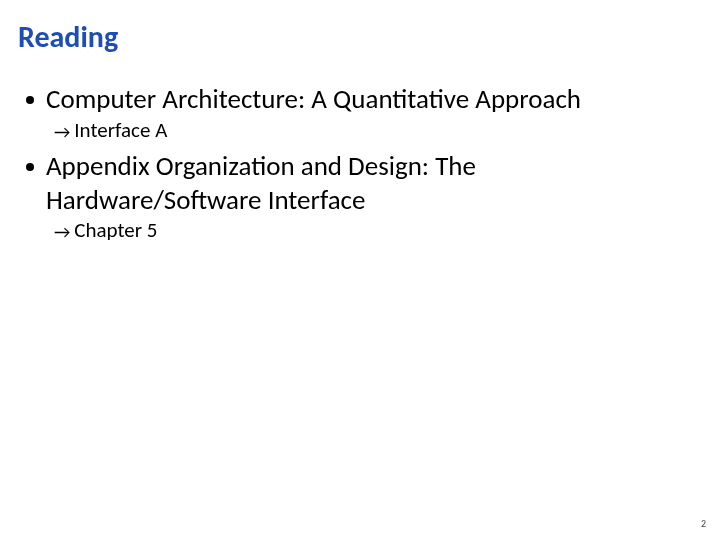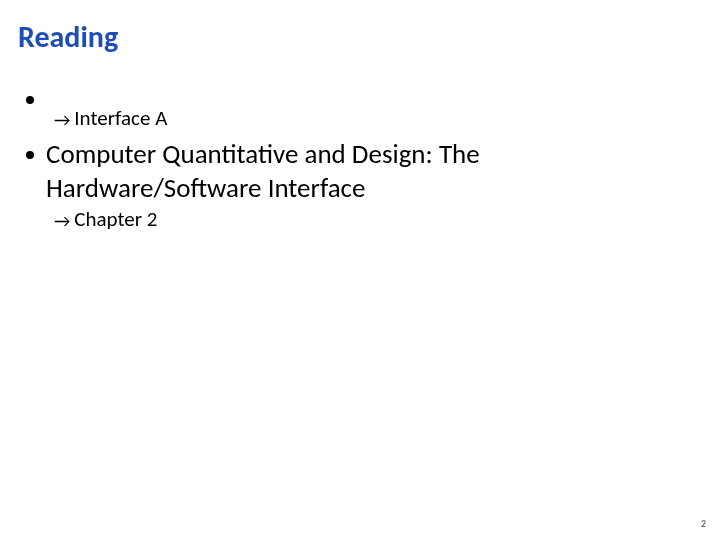--- a/index.html
+++ b/index.html
@@ -65,32 +65,33 @@
 <body>
 
 <div class="slide">
 
   <div class="title">Reading</div>
 
   <div class="body">
 
     <div class="l1">
       <div class="bullet"></div>
+      <div class="text">Computer Architecture: A Quantitative Approach</div>
     </div>
     <div class="l2">
       <div class="arrow">→</div>
       <div class="text">Interface A</div>
     </div>
 
     <div class="l1">
       <div class="bullet"></div>
-      <div class="text">Computer Quantitative and Design: The Hardware/Software Interface</div>
+      <div class="text">Appendix Organization and Design: The Hardware/Software Interface</div>
     </div>
     <div class="l2">
       <div class="arrow">→</div>
-      <div class="text">Chapter 2</div>
+      <div class="text">Chapter 5</div>
     </div>
 
   </div>
 
   <div class="page-num">2</div>
 
 </div>
 
 </body></html>

